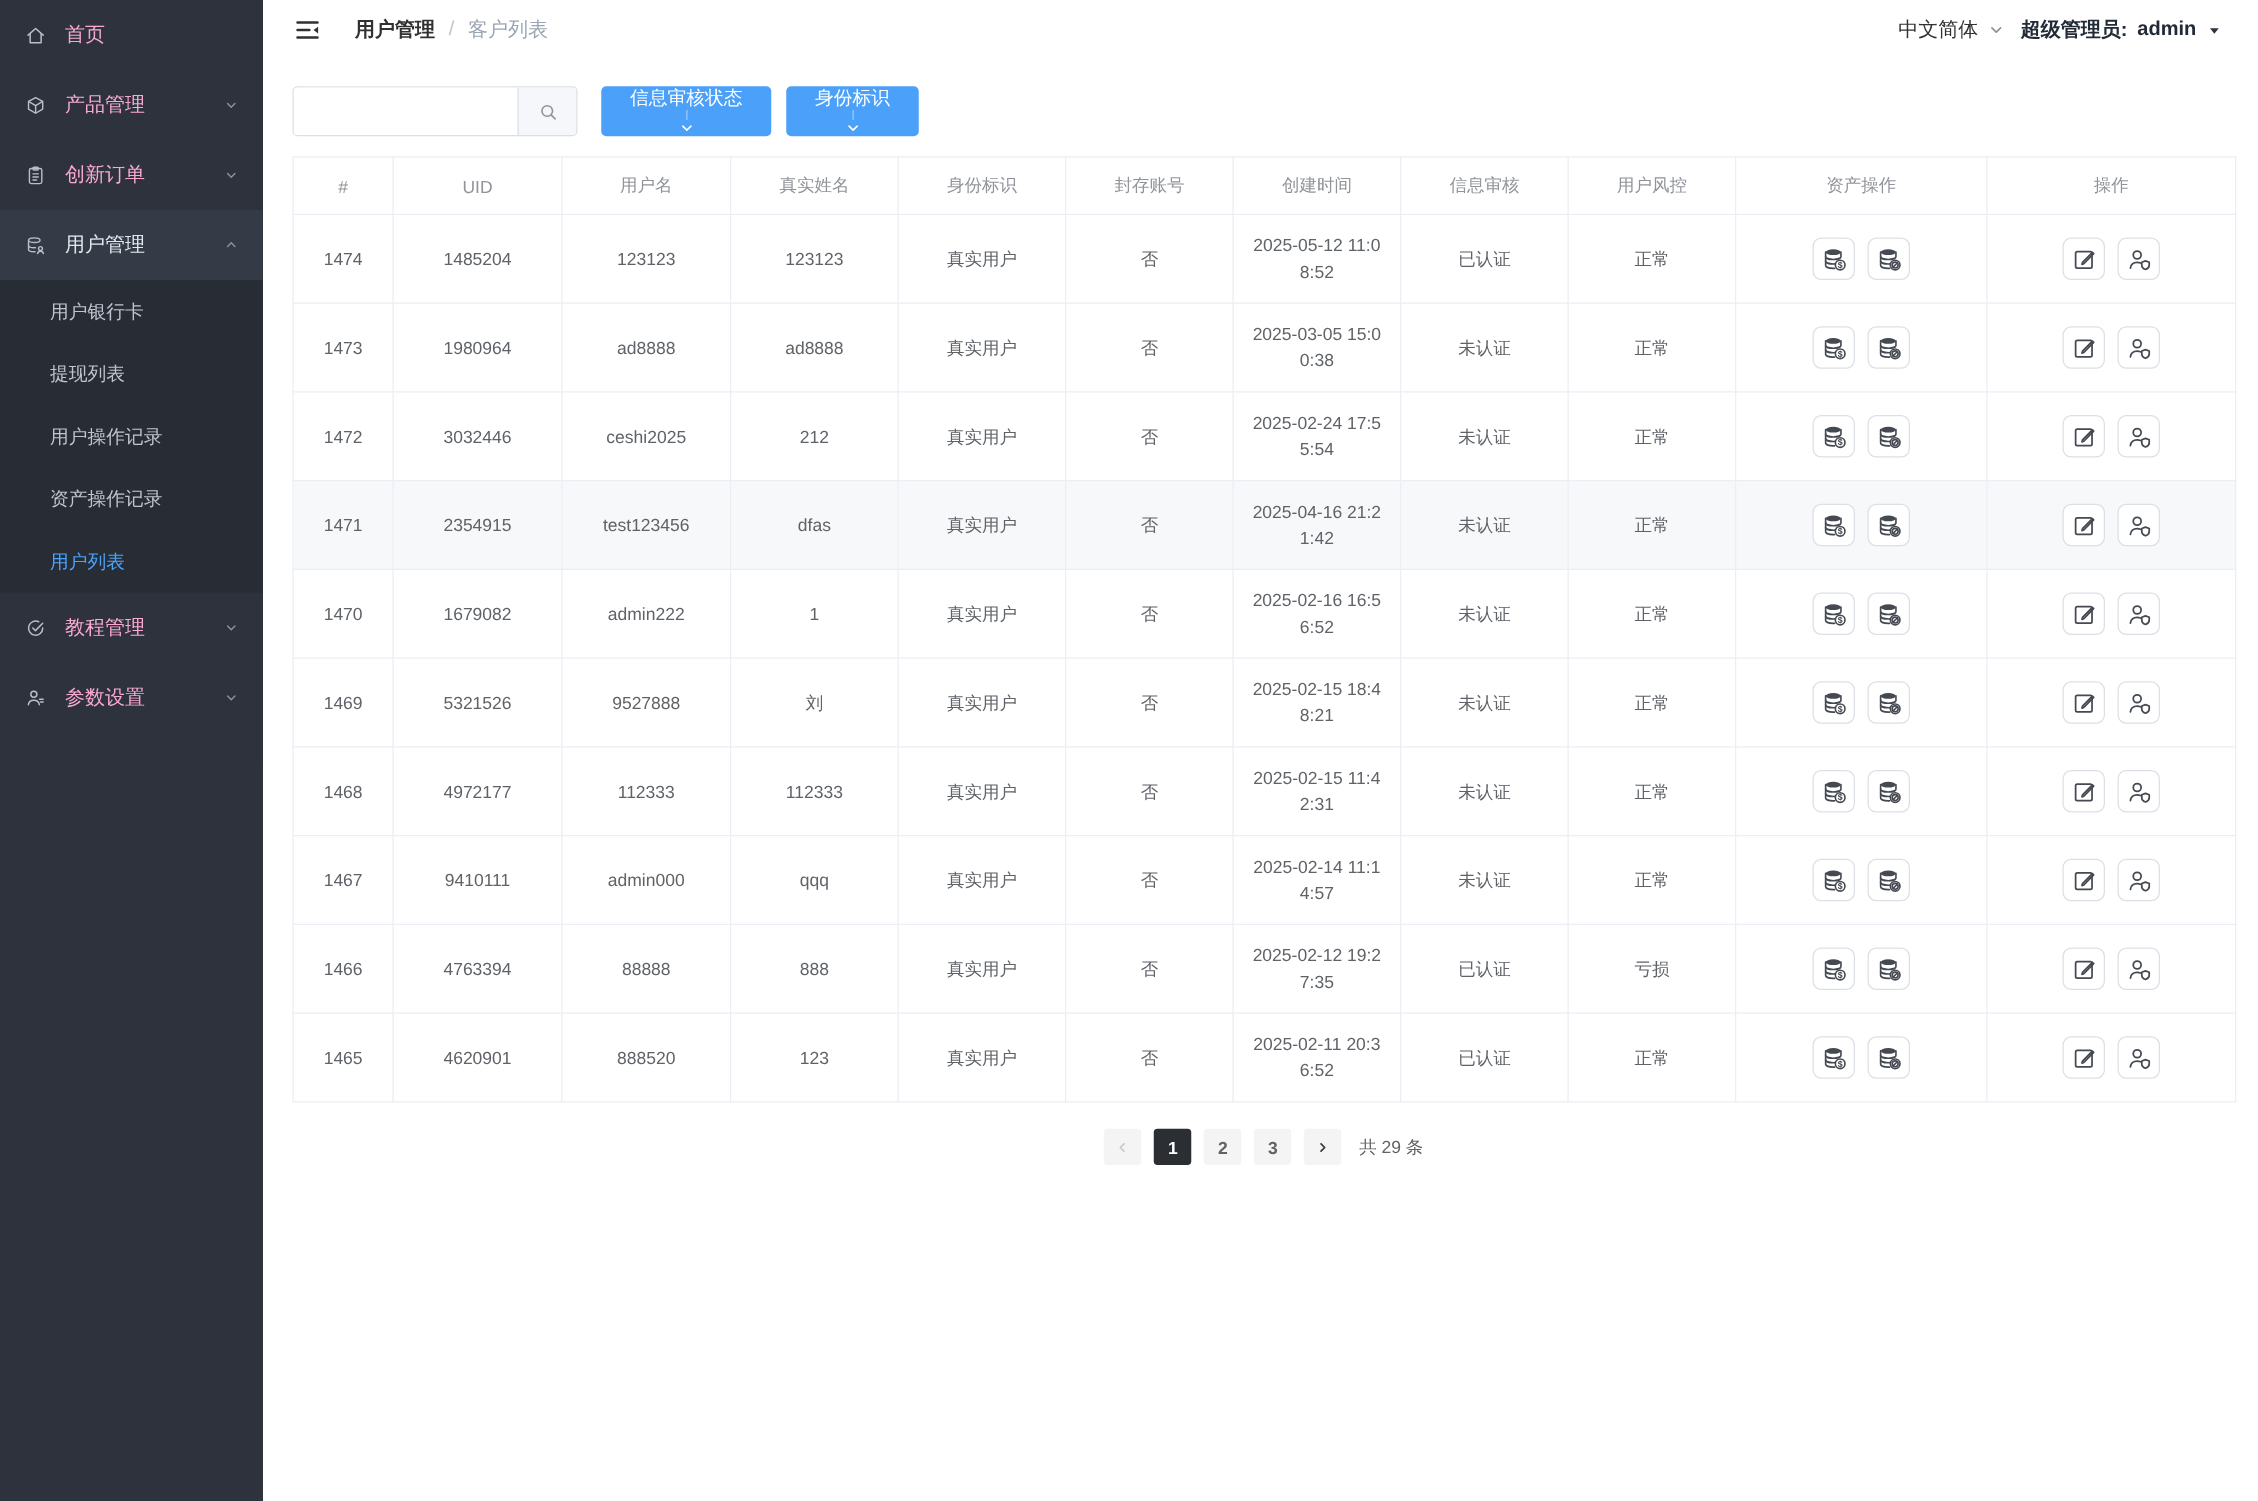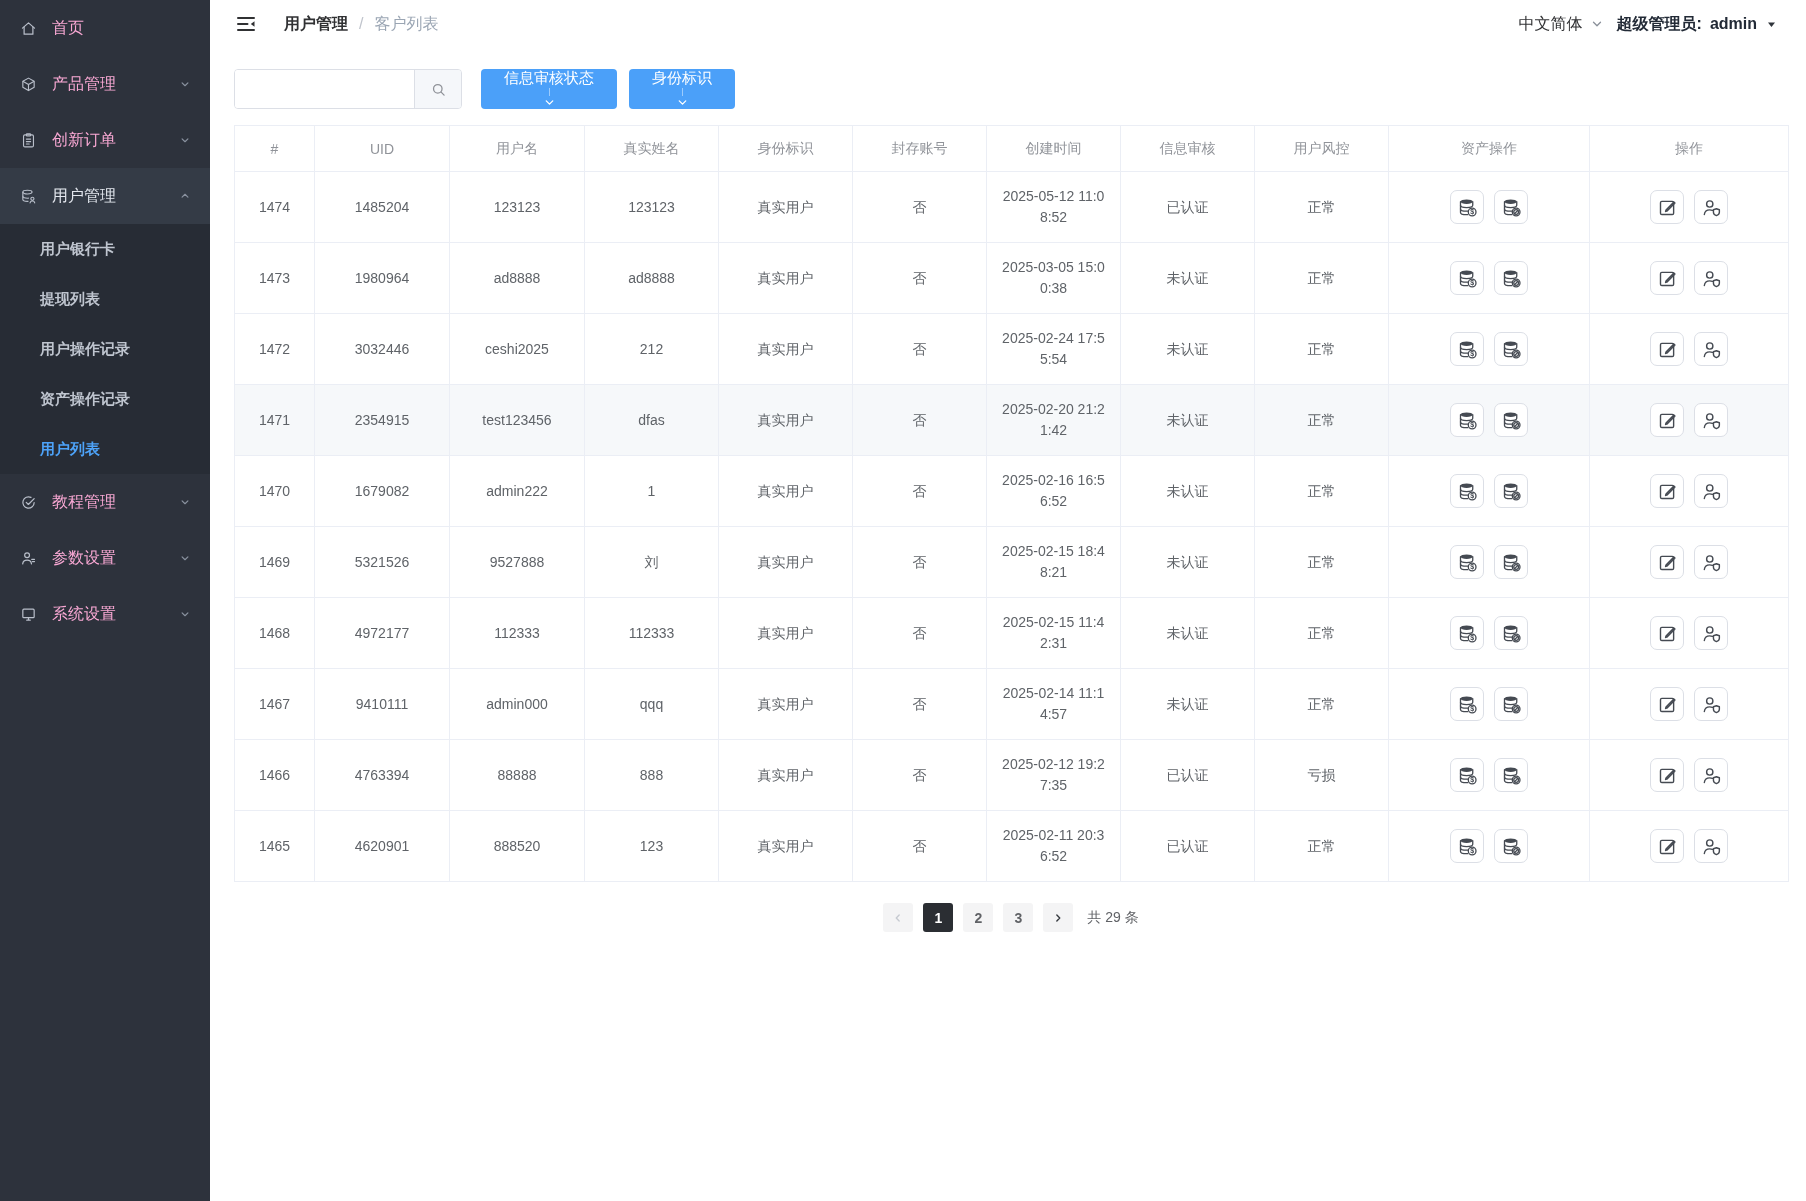--- a/index.html
+++ b/index.html
@@ -9,21 +9,21 @@
   
   .sidebar { position:fixed; left:0; top:0; width:210px; height:1201px;
     background:#2d323c; color:#c9cdd6; z-index:20; }
   .side-item { height:56px; display:flex; align-items:center;
     padding:0 18px 0 20px; font-size:16px; cursor:pointer; color:#f9a8d4; }
   .side-item .s-icon { width:17px; height:17px; margin-right:15px; color:#b9bfca; flex:none; }
   .side-item .s-icon svg { width:17px; height:17px; display:block; }
   .side-item .chev { margin-left:auto; color:#8a92a0; width:14px; height:14px; }
   .side-item .chev svg { width:14px; height:14px; display:block; }
   .side-item.parent-open { background:#343b46; color:#e3e7ee; }
-  .sub-menu { background:#272c35;font-weight:bold; }
+  .sub-menu { background:#272c35; }
   .sub-item { height:50px; display:flex; align-items:center; padding-left:40px;
     font-size:15px; color:#bfc5cf; cursor:pointer; }
   .sub-item.active { color:#4da3f9; }
 
   
   .main { margin-left:210px; position:relative; width:1596px; height:1201px; background:#fff; }
 
   .topbar { height:48px; display:flex; align-items:center; padding:0 28px 0 24px; }
   .hamburger { width:24px; height:24px; color:#303133; cursor:pointer; margin-right:26px; }
   .hamburger svg { width:24px; height:24px; display:block; }
@@ -179,34 +179,20 @@
     </div>
     <div class="side-item">
       <span class="s-icon">
         <svg viewBox="0 0 24 24" fill="none" stroke="currentColor" stroke-width="1.7" stroke-linecap="round">
           <circle cx="10" cy="7.5" r="3.4"></circle>
           <path d="M3.8 19.5c.4-3.2 3-5.2 6.2-5.2s5.8 2 6.2 5.2"></path>
           <path d="M16.5 13.2h4M17.5 16.4h3"></path>
         </svg>
       </span>
       <span>参数设置</span>
-      <span class="chev">
-        <svg viewBox="0 0 24 24" fill="none" stroke="currentColor" stroke-width="2" stroke-linecap="round" stroke-linejoin="round">
-          <path d="m7 10 5 5 5-5"></path>
-        </svg>
-      </span>
-    </div>
-    <div class="side-item">
-      <span class="s-icon">
-        <svg viewBox="0 0 24 24" fill="none" stroke="currentColor" stroke-width="1.7" stroke-linecap="round" stroke-linejoin="round">
-          <rect x="4" y="4.5" width="16" height="12" rx="1.5"></rect>
-          <path d="M9.5 20h5M12 16.5V20"></path>
-        </svg>
-      </span>
-      <span>系统设置</span>
       <span class="chev">
         <svg viewBox="0 0 24 24" fill="none" stroke="currentColor" stroke-width="2" stroke-linecap="round" stroke-linejoin="round">
           <path d="m7 10 5 5 5-5"></path>
         </svg>
       </span>
     </div>
   </nav>
 
 <div class="main">
 
@@ -433,21 +419,21 @@
                 </svg>
               </span></td>
           </tr>
           <tr class="highlighted">
             <td class="cell-index">1471</td>
             <td class="cell-uid">2354915</td>
             <td class="cell-username">test123456</td>
             <td class="cell-real-name">dfas</td>
             <td class="cell-identity">真实用户</td>
             <td class="cell-sealed">否</td>
-            <td class="cell-created">2025-02-20 21:21:42</td>
+            <td class="cell-created">2025-04-16 21:21:42</td>
             <td class="cell-review">未认证</td>
             <td class="cell-risk">正常</td>
             <td><span class="icon-btn">
                 <svg viewBox="0 0 24 24" fill="none" stroke="currentColor" stroke-width="1.5" stroke-linecap="round">
                   <ellipse cx="11" cy="5.4" rx="7" ry="2.6" fill="currentColor" stroke="none"></ellipse>
                   <path d="M4 5.4v4.1c0 1.4 3.1 2.6 7 2.6s7-1.2 7-2.6V5.4"></path>
                   <path d="M4 9.5v4.1c0 1.4 3.1 2.6 7 2.6.6 0 1.2 0 1.8-.1"></path>
                   <path d="M4 13.6v4c0 1.4 3.1 2.6 7 2.6.4 0 .9 0 1.3 0"></path>
                   <circle cx="17.3" cy="17.2" r="4.4" fill="#fff"></circle>
                   <text x="17.3" y="19.8" font-size="8" font-weight="bold" text-anchor="middle" fill="currentColor" stroke="none" font-family="sans-serif">$</text>

